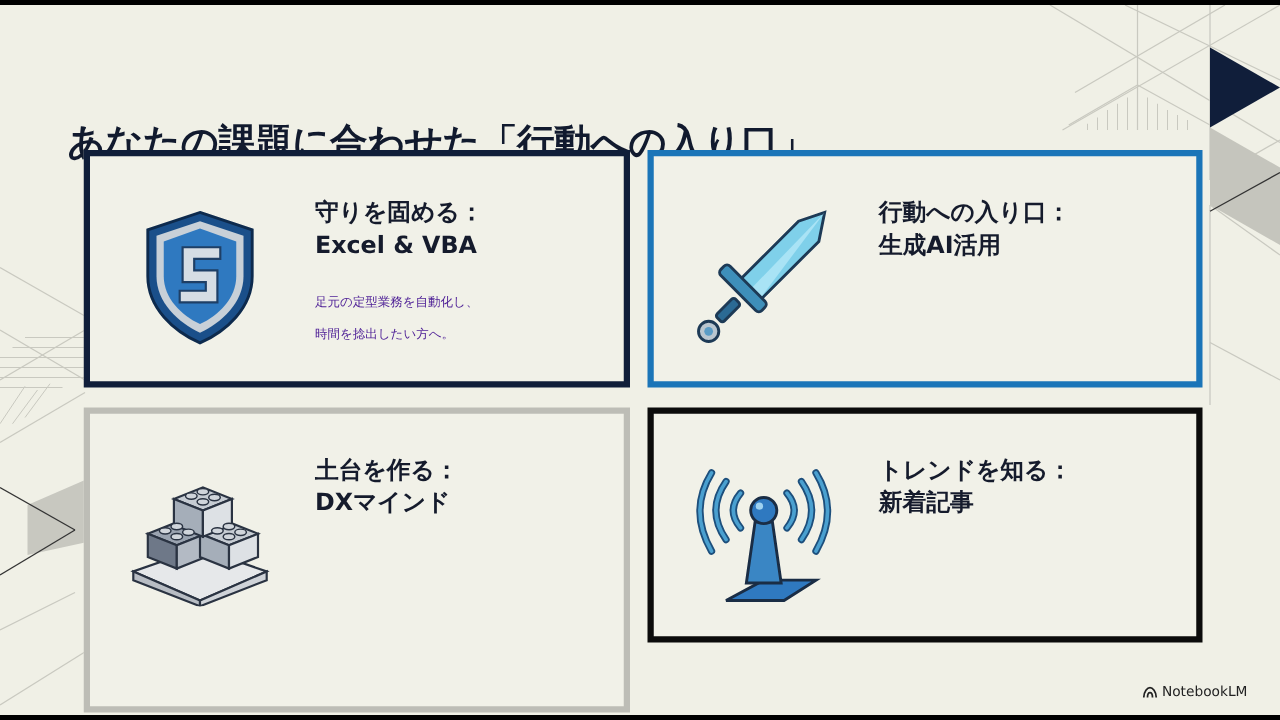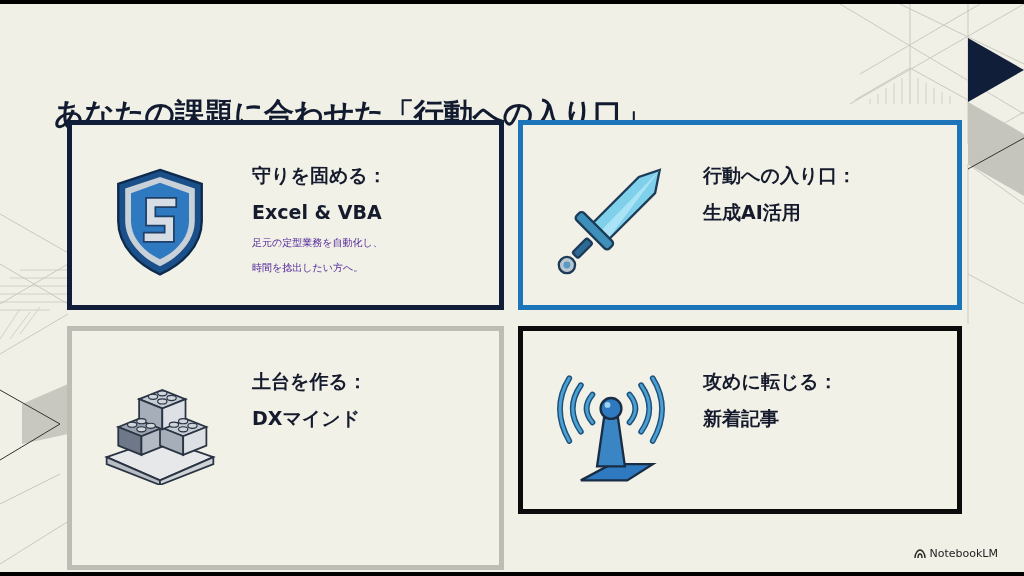--- a/index.html
+++ b/index.html
@@ -15,21 +15,21 @@
     font-size: 30px; font-weight: bold; color: #111a2e; letter-spacing: -0.5px;
     white-space: nowrap;
     margin-top: 40px;
   }
   .card {
     position: absolute; background: #f1f1e8;
   }
   .card .icon { position: absolute; left: 30px; top: 38px; width: 116px; height: 116px; }
   .card .heading {
     position: absolute; left: 180px; top: 32px;
-    font-size: 19px; font-weight: bold; color: #151b2c; line-height: 37px; white-space: pre-line;
+    font-size: 19px; font-weight: bold; color: #151b2c; line-height: 26px; white-space: pre-line;
   }
   .card .desc {
     position: absolute; left: 180px; top: 105px;
     font-size: 10px; color: #4c1d95; line-height: 25px; white-space: pre-line;
   }
   #card-1 { left: 67px; top: 116px; width: 437px; height: 190px; border: 5px solid #101e3a; }
   #card-2 { left: 518px; top: 116px; width: 444px; height: 190px; border: 5px solid #1b75b8; }
   #card-3 { left: 67px; top: 322px; width: 437px; height: 244px; border: 5px solid #bdbdb6; }
   #card-4 { left: 518px; top: 322px; width: 444px; height: 188px; border: 5px solid #0b0b0b; }
   .brand {
@@ -179,21 +179,21 @@
           <path d="M14 8 Q-2 34 14 62"></path>
         <path d="M66 22 Q76 34 66 46"></path>
           <path d="M76 14 Q90 34 76 54"></path>
           <path d="M86 8 Q102 34 86 62"></path>
       </g>
       <polygon points="50,82 86,82 64,96 24,96" fill="#2f79c0" stroke="#1a2d45" stroke-width="2"></polygon>
       <polygon points="44,42 56,42 62,84 38,84" fill="#3a86c4" stroke="#1a2d45" stroke-width="2"></polygon>
       <circle cx="50" cy="34" r="9" fill="#2f79c0" stroke="#1a2d45" stroke-width="2"></circle>
       <circle cx="47" cy="31" r="2.5" fill="#9fd2f0"></circle>
     </svg>
-    <div class="heading">攻めに転じる：
+    <div class="heading">トレンドを知る：
 新着記事</div>
   </div>
 
   <div class="brand">
     <svg viewBox="0 0 12 10">
       <path d="M1 9 C1 4 4 1 6 1 C8 1 11 4 11 9" fill="none" stroke="#222" stroke-width="1.4"></path>
       <path d="M4 9 C4 6 5 5 6 5 C7 5 8 6 8 9" fill="none" stroke="#222" stroke-width="1.4"></path>
     </svg>
     <span>NotebookLM</span>
   </div>

